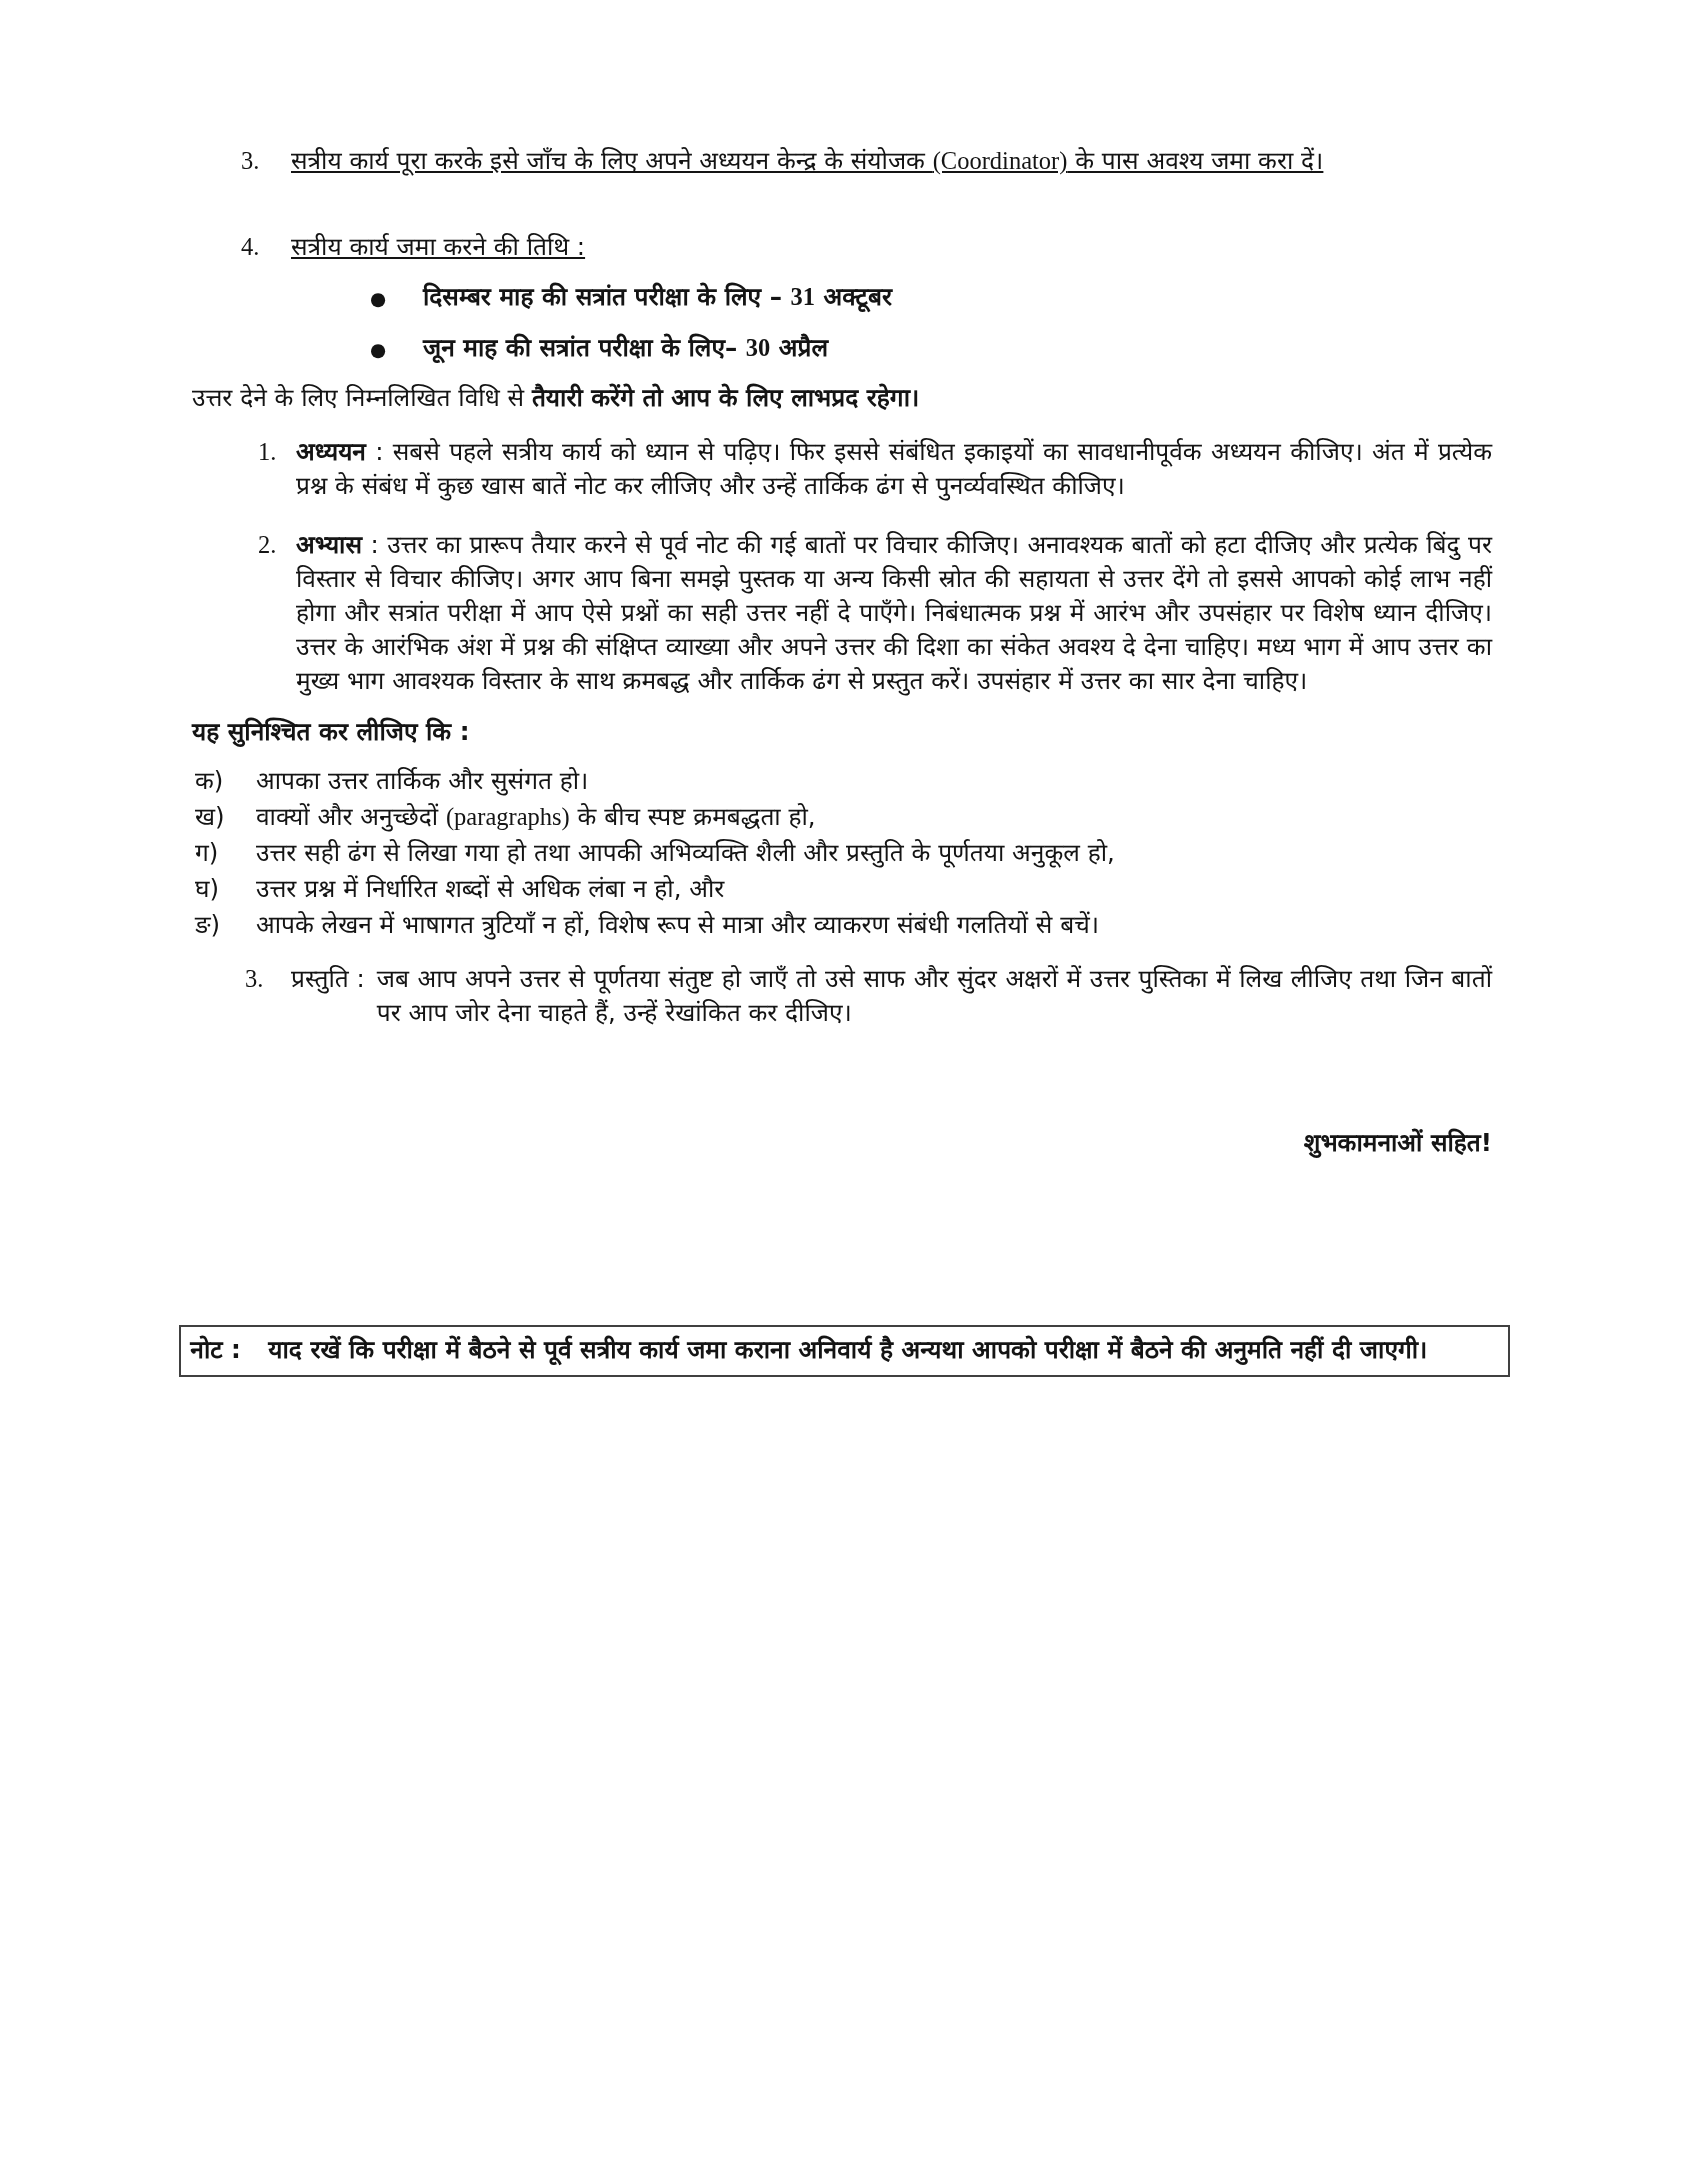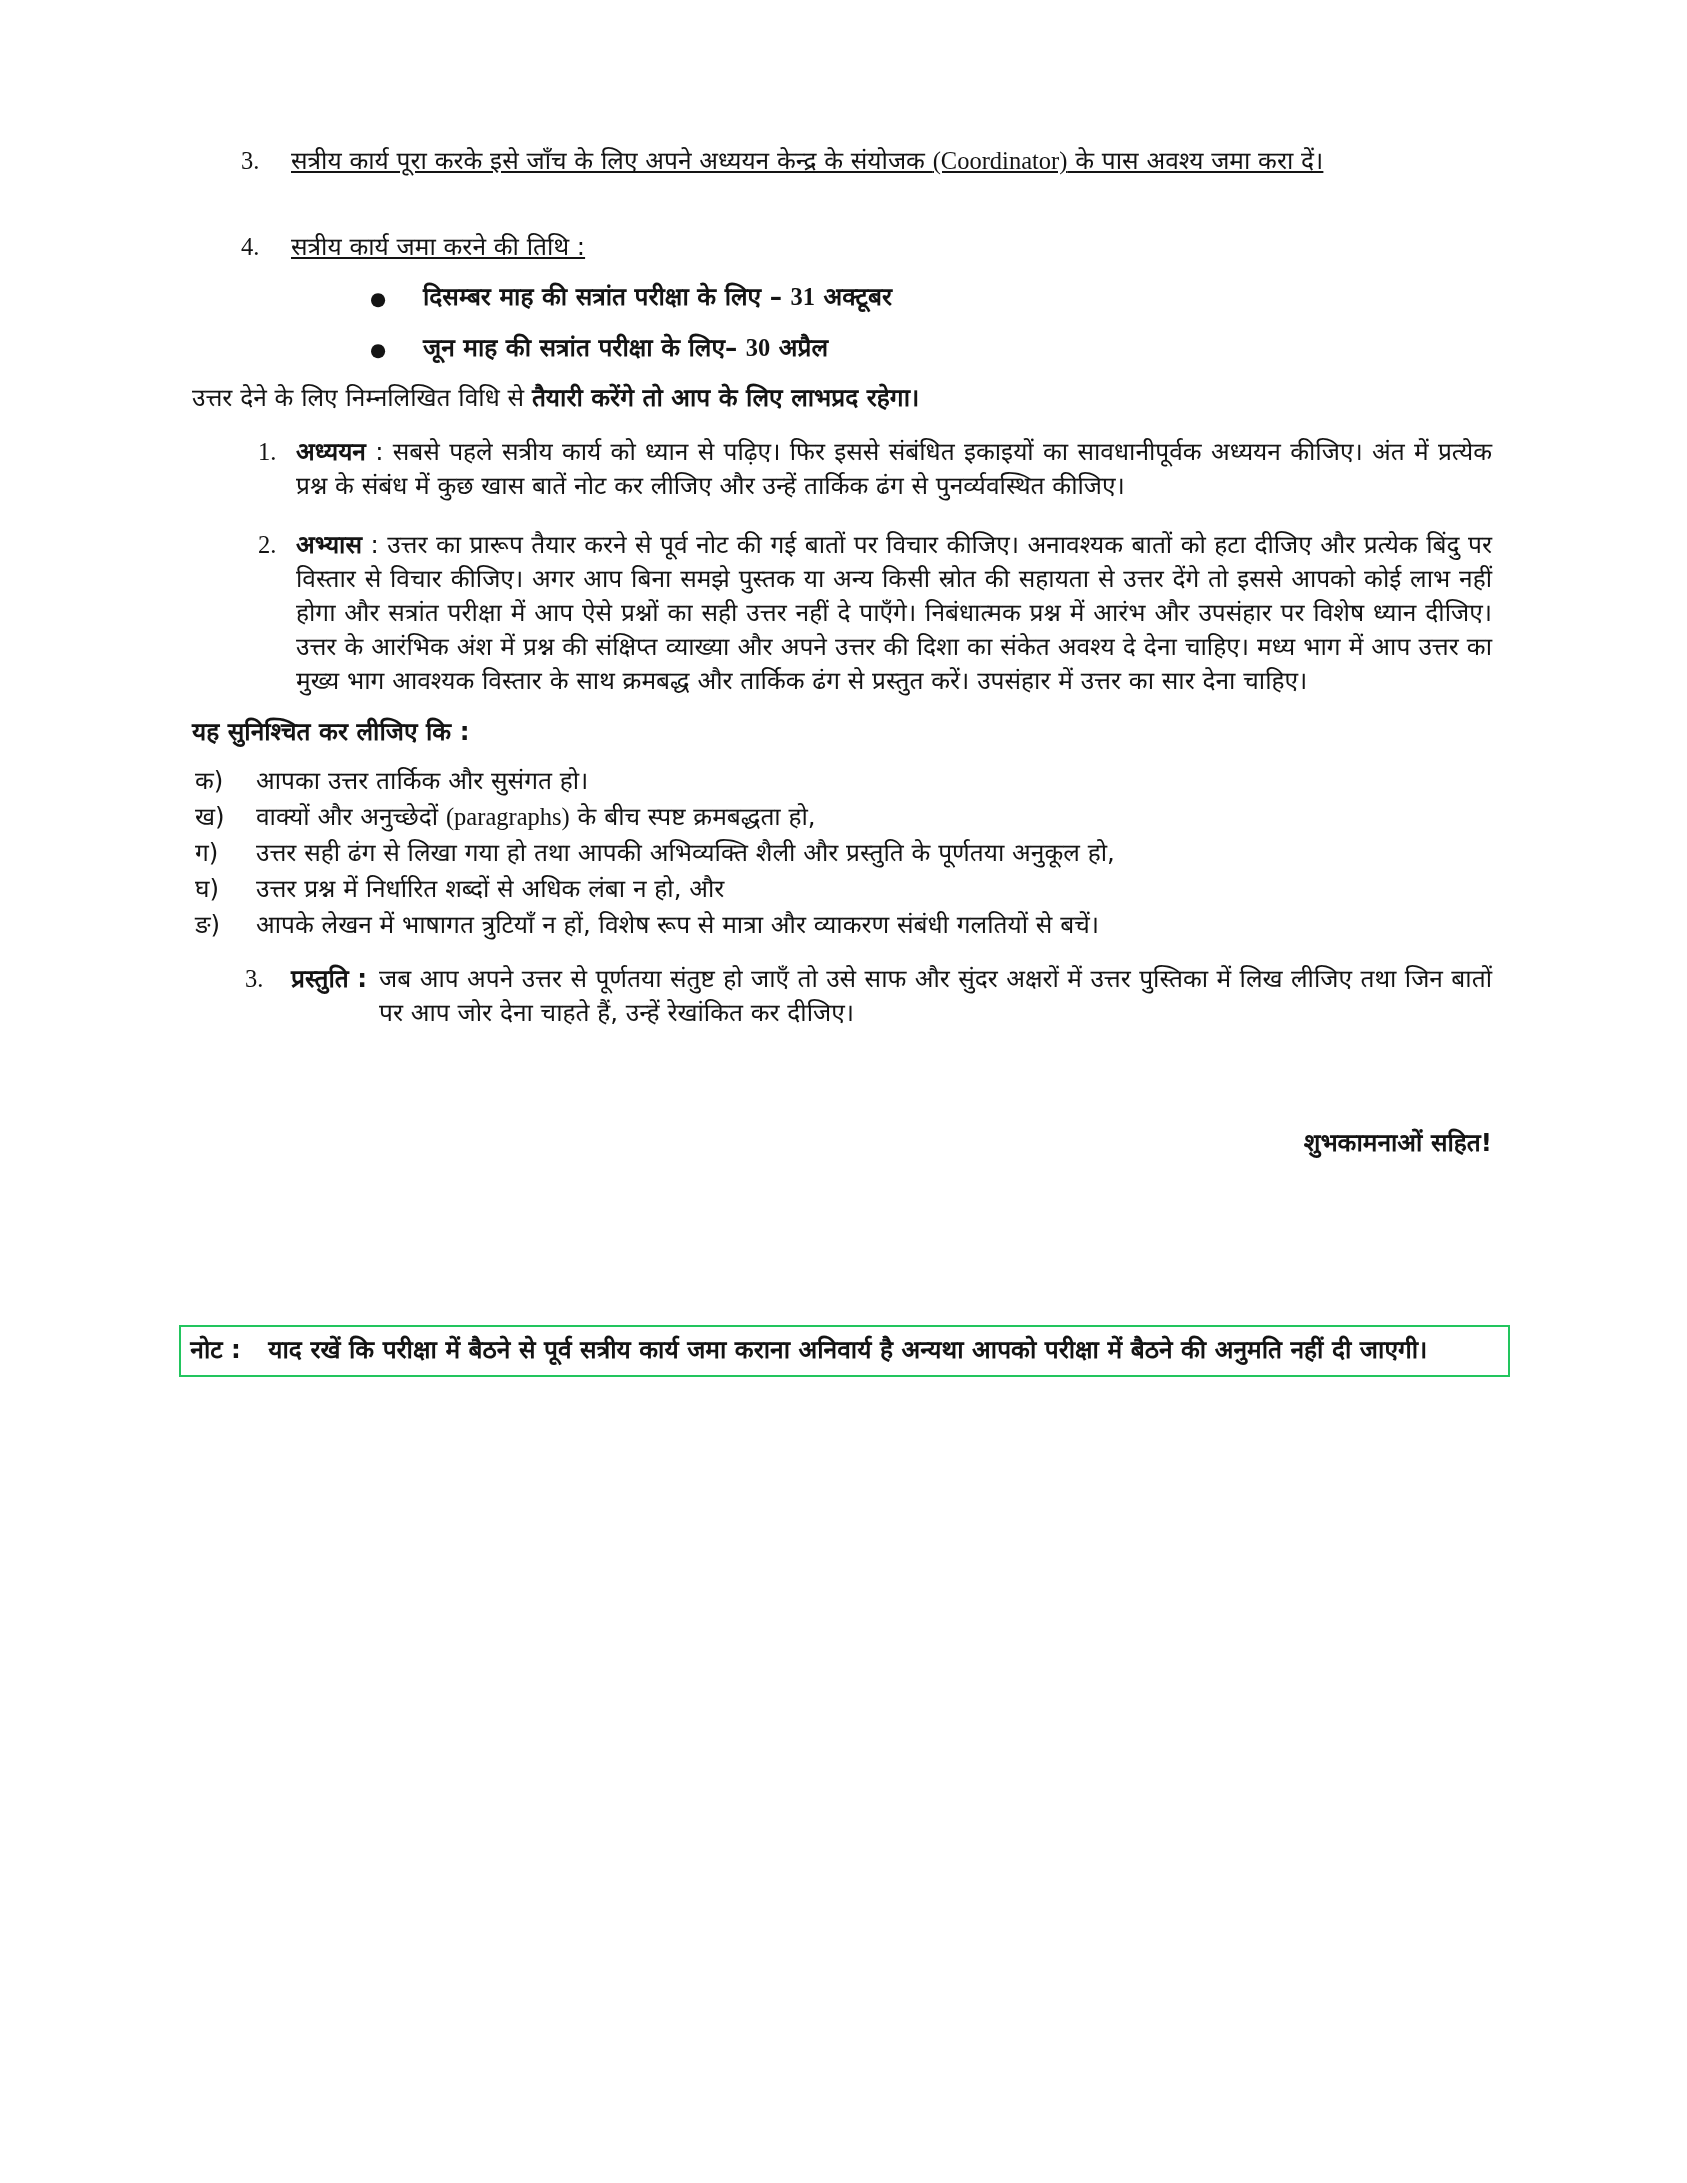--- a/index.html
+++ b/index.html
@@ -48,31 +48,31 @@
   
   .check-heading { margin:17px 195px 0 192px; font-weight:bold; }
   .checklist { list-style:none; margin:14.6px 0 0 0; padding:0 195px 0 195px; }
   .checklist li { display:flex; margin-bottom:2px; }
   .checklist .letter { flex:0 0 61px; }
   .checklist .text { flex:1; }
 
   
   .step3 { display:flex; margin:20px 195px 0 245px; }
   .step3 .num { flex:0 0 46px; }
-  .step3 .label { font-weight:bold; white-space:pre; padding-right:12px; }
+  .step3 .label { font-weight:normal; white-space:pre; padding-right:12px; }
   .step3 .body { flex:1; text-align:justify; }
 
   
   .closing { margin:96px 195px 0 0; text-align:right; font-weight:bold; }
 
   
   .note-box {
     display:flex;
     margin:165px 177px 0 179px;
-    border:2px solid #22c55e;
+    border:2px solid #404040;
     padding:6.6px 14.6px 8px 9.3px;
     font-weight:bold;
     box-sizing:border-box;
   }
   .note-box .label { white-space:pre; flex:0 0 78px; }
   .note-box .body { flex:1; text-align:justify; }
 </style>
 </head>
 <body>
 

